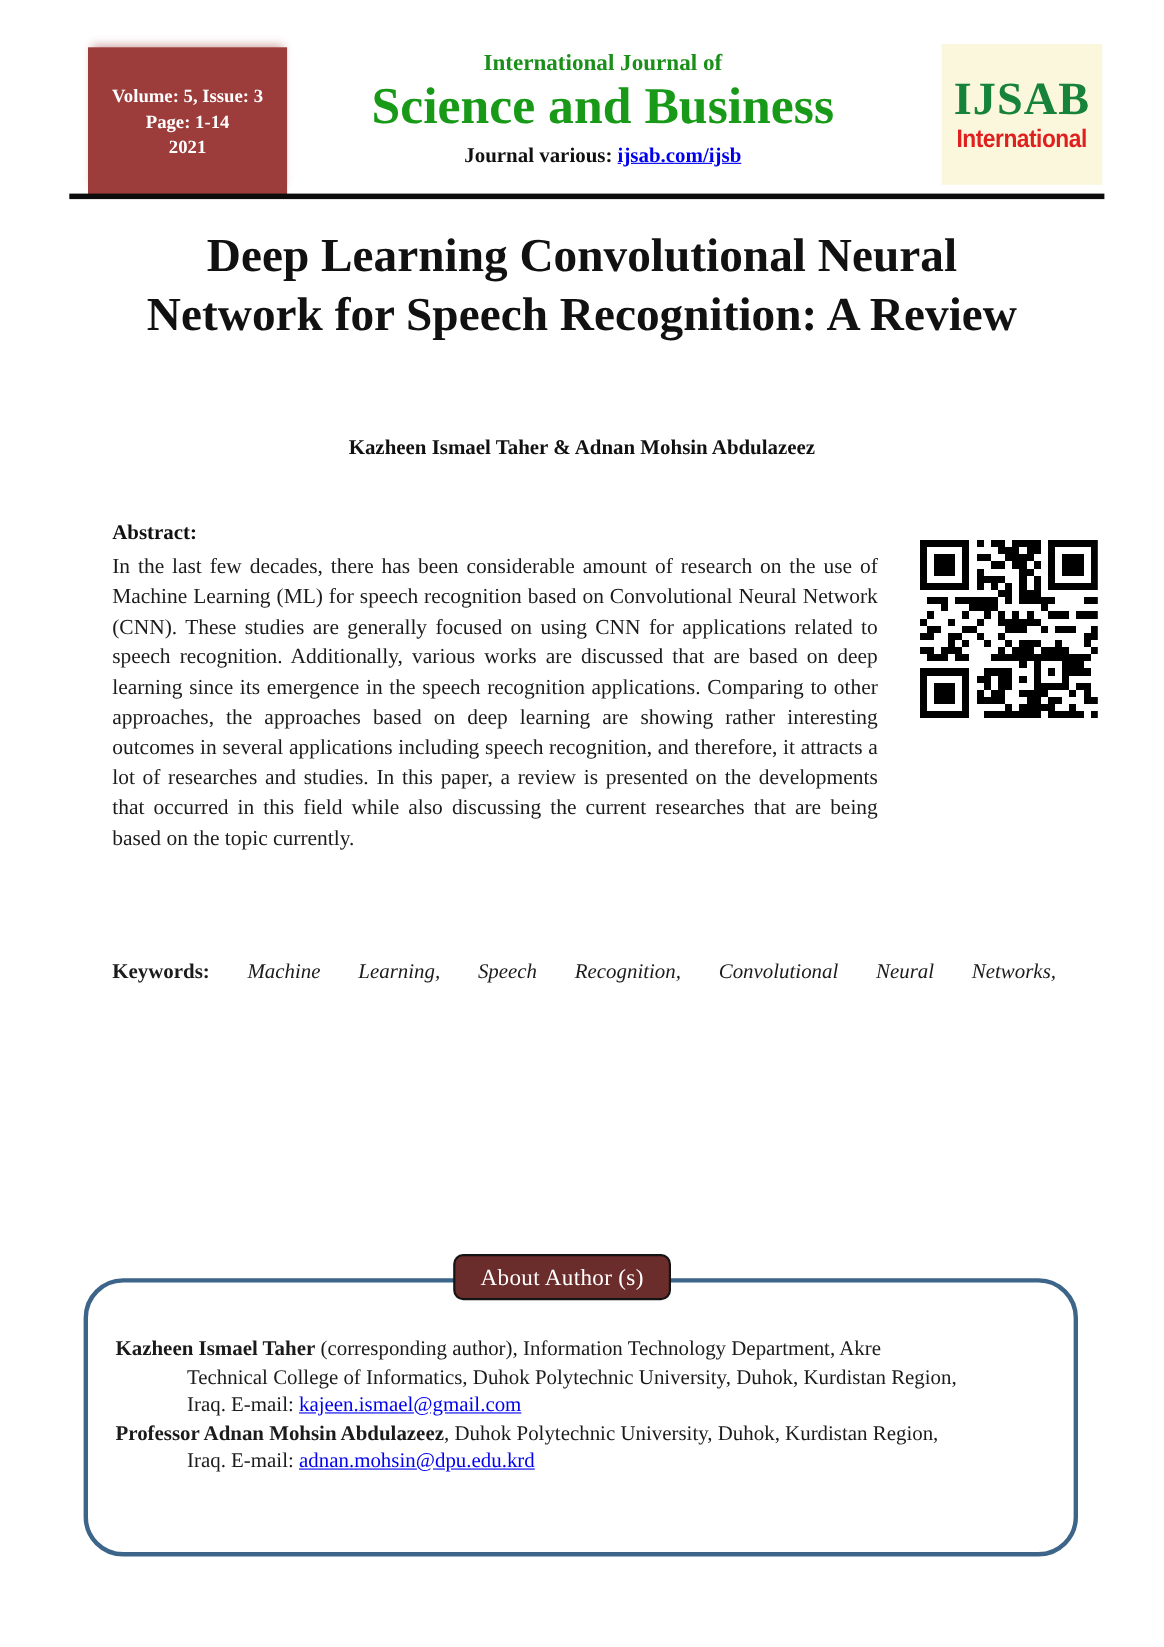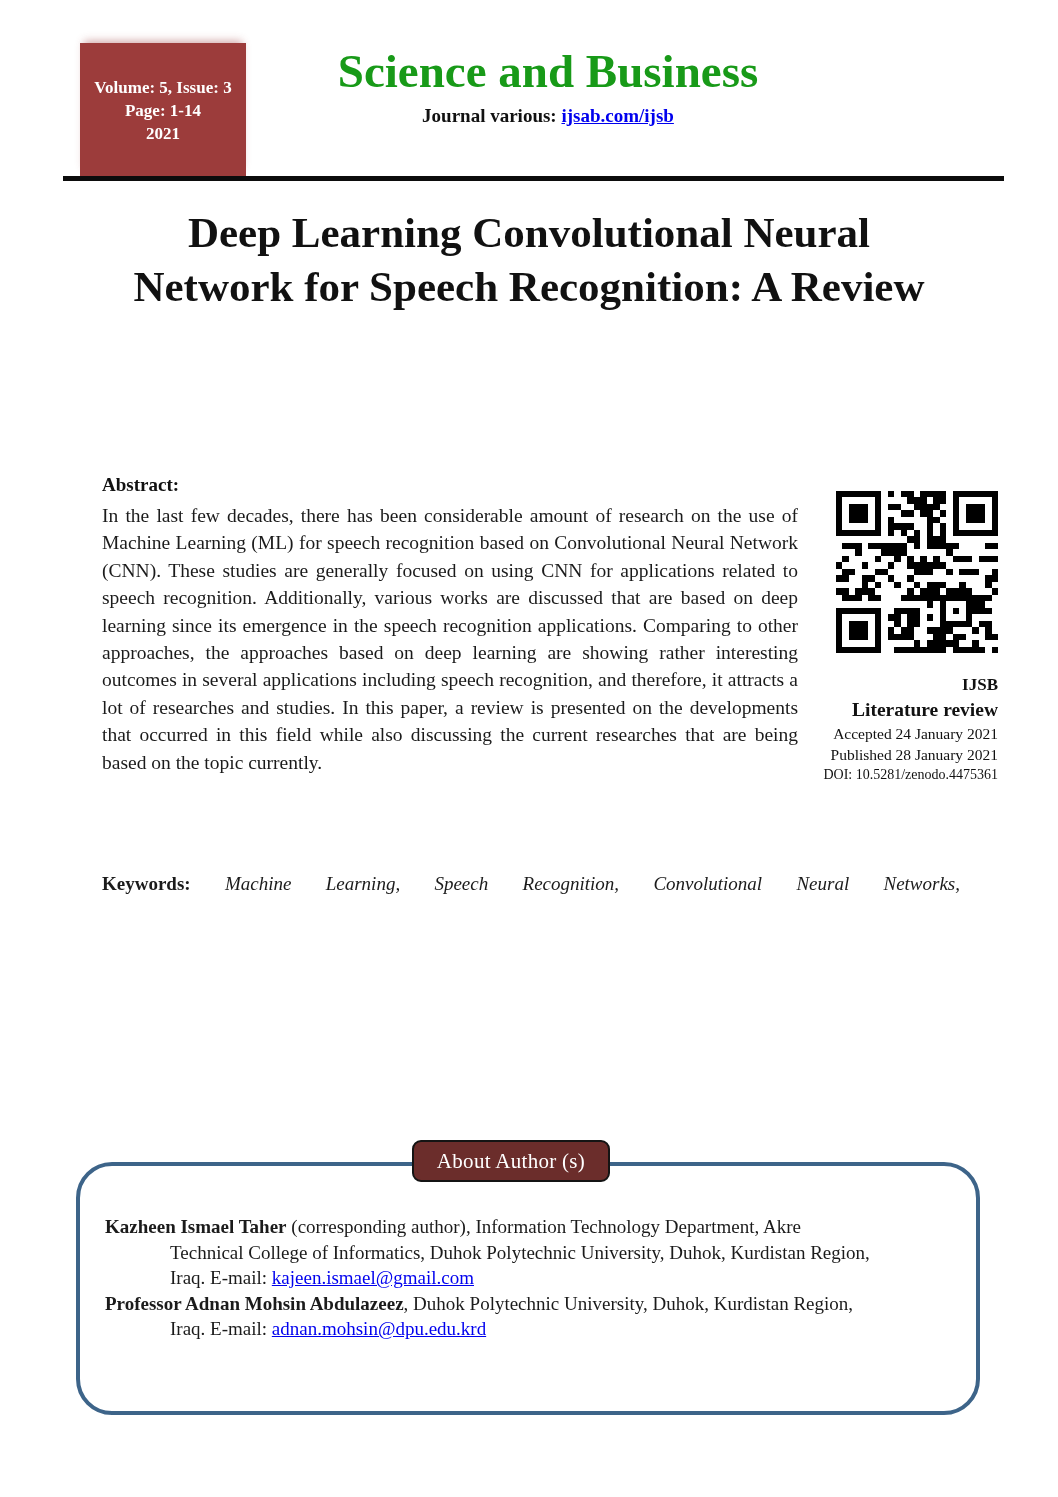--- a/index.html
+++ b/index.html
@@ -3,21 +3,21 @@
 <meta charset="utf-8">
 <style>
   html,body{margin:0;padding:0;background:#ffffff;}
   .page{
     position:relative;width:1058px;height:1497px;background:#ffffff;
     font-family:"Liberation Serif","DejaVu Serif",serif;color:#1a1a1a;
     overflow:hidden;
   }
   
   .vol-box{
-    position:absolute;left:80px;top:43px;width:166px;height:135px;
+    position:absolute;left:80px;top:43px;width:181px;height:135px;
     background:#9c3c3b;color:#ffffff;display:flex;flex-direction:column;
     align-items:center;justify-content:center;text-align:center;
     font-weight:bold;font-size:17px;line-height:23px;
     box-shadow:0 -6px 8px -4px rgba(156,60,59,.45);
   }
   .masthead{
     position:absolute;left:250px;top:44px;width:596px;text-align:center;
   }
   .masthead .prefix{font-size:21px;line-height:26px;font-weight:bold;color:#1a8f1a;}
   .masthead .name{font-size:47px;line-height:50px;font-weight:bold;color:#189a18;margin-top:2px;}
@@ -81,28 +81,34 @@
 
 <div class="page">
 
   <div class="vol-box">
     <div>Volume: 5, Issue: 3</div>
     <div>Page: 1-14</div>
     <div>2021</div>
   </div>
 
   <div class="masthead">
+    <div class="prefix">International Journal of</div>
     <div class="name">Science and Business</div>
     <div class="homepage"><span>Journal various: </span><a href="#">ijsab.com/ijsb</a></div>
   </div>
 
+  <div class="logo">
+    <div class="logo-title">IJSAB</div>
+    <div class="logo-sub">International</div>
+  </div>
 
   <div class="rule"></div>
 
   <h1 class="title" style="margin:0;font-weight:bold;">Deep Learning Convolutional Neural Network for Speech Recognition: A Review</h1>
+  <div class="authors">Kazheen Ismael Taher &amp; Adnan Mohsin Abdulazeez</div>
 
   <div class="abstract-label">Abstract:</div>
   <div class="abstract-text">In the last few decades, there has been considerable amount of research on the use of Machine Learning (ML) for speech recognition based on Convolutional Neural Network (CNN). These studies are generally focused on using CNN for applications related to speech recognition. Additionally, various works are discussed that are based on deep learning since its emergence in the speech recognition applications. Comparing to other approaches, the approaches based on deep learning are showing rather interesting outcomes in several applications including speech recognition, and therefore, it attracts a lot of researches and studies. In this paper, a review is presented on the developments that occurred in this field while also discussing the current researches that are being based on the topic currently.</div>
 
   <div class="qr">
     <svg id="qr-svg" viewBox="0 0 25 25" xmlns="http://www.w3.org/2000/svg">
         <rect x="0" y="0" width="1" height="1"></rect>
         <rect x="1" y="0" width="1" height="1"></rect>
         <rect x="2" y="0" width="1" height="1"></rect>
         <rect x="3" y="0" width="1" height="1"></rect>
@@ -416,27 +422,20 @@
         <rect x="15" y="24" width="1" height="1"></rect>
         <rect x="16" y="24" width="1" height="1"></rect>
         <rect x="18" y="24" width="1" height="1"></rect>
         <rect x="19" y="24" width="1" height="1"></rect>
         <rect x="20" y="24" width="1" height="1"></rect>
         <rect x="21" y="24" width="1" height="1"></rect>
         <rect x="22" y="24" width="1" height="1"></rect>
         <rect x="24" y="24" width="1" height="1"></rect>
       </svg>
   </div>
-  <div class="meta">
-    <div class="brand">IJSB</div>
-    <div class="mtype">Literature review</div>
-    <div class="mline">Accepted 24 January 2021</div>
-    <div class="mline">Published 28 January 2021</div>
-    <div class="mdoi">DOI: 10.5281/zenodo.4475361</div>
-  </div>
 
   <div class="keywords">
     <div class="kw-line1"><span class="kw-label">Keywords:</span><span> </span><span class="kw-italic">Machine Learning, Speech Recognition, Convolutional Neural Networks,</span></div>
   </div>
 
   <div class="badge">
     <span>About Author (s)</span>
   </div>
   <div class="about-box"></div>
   <div class="about-text">

